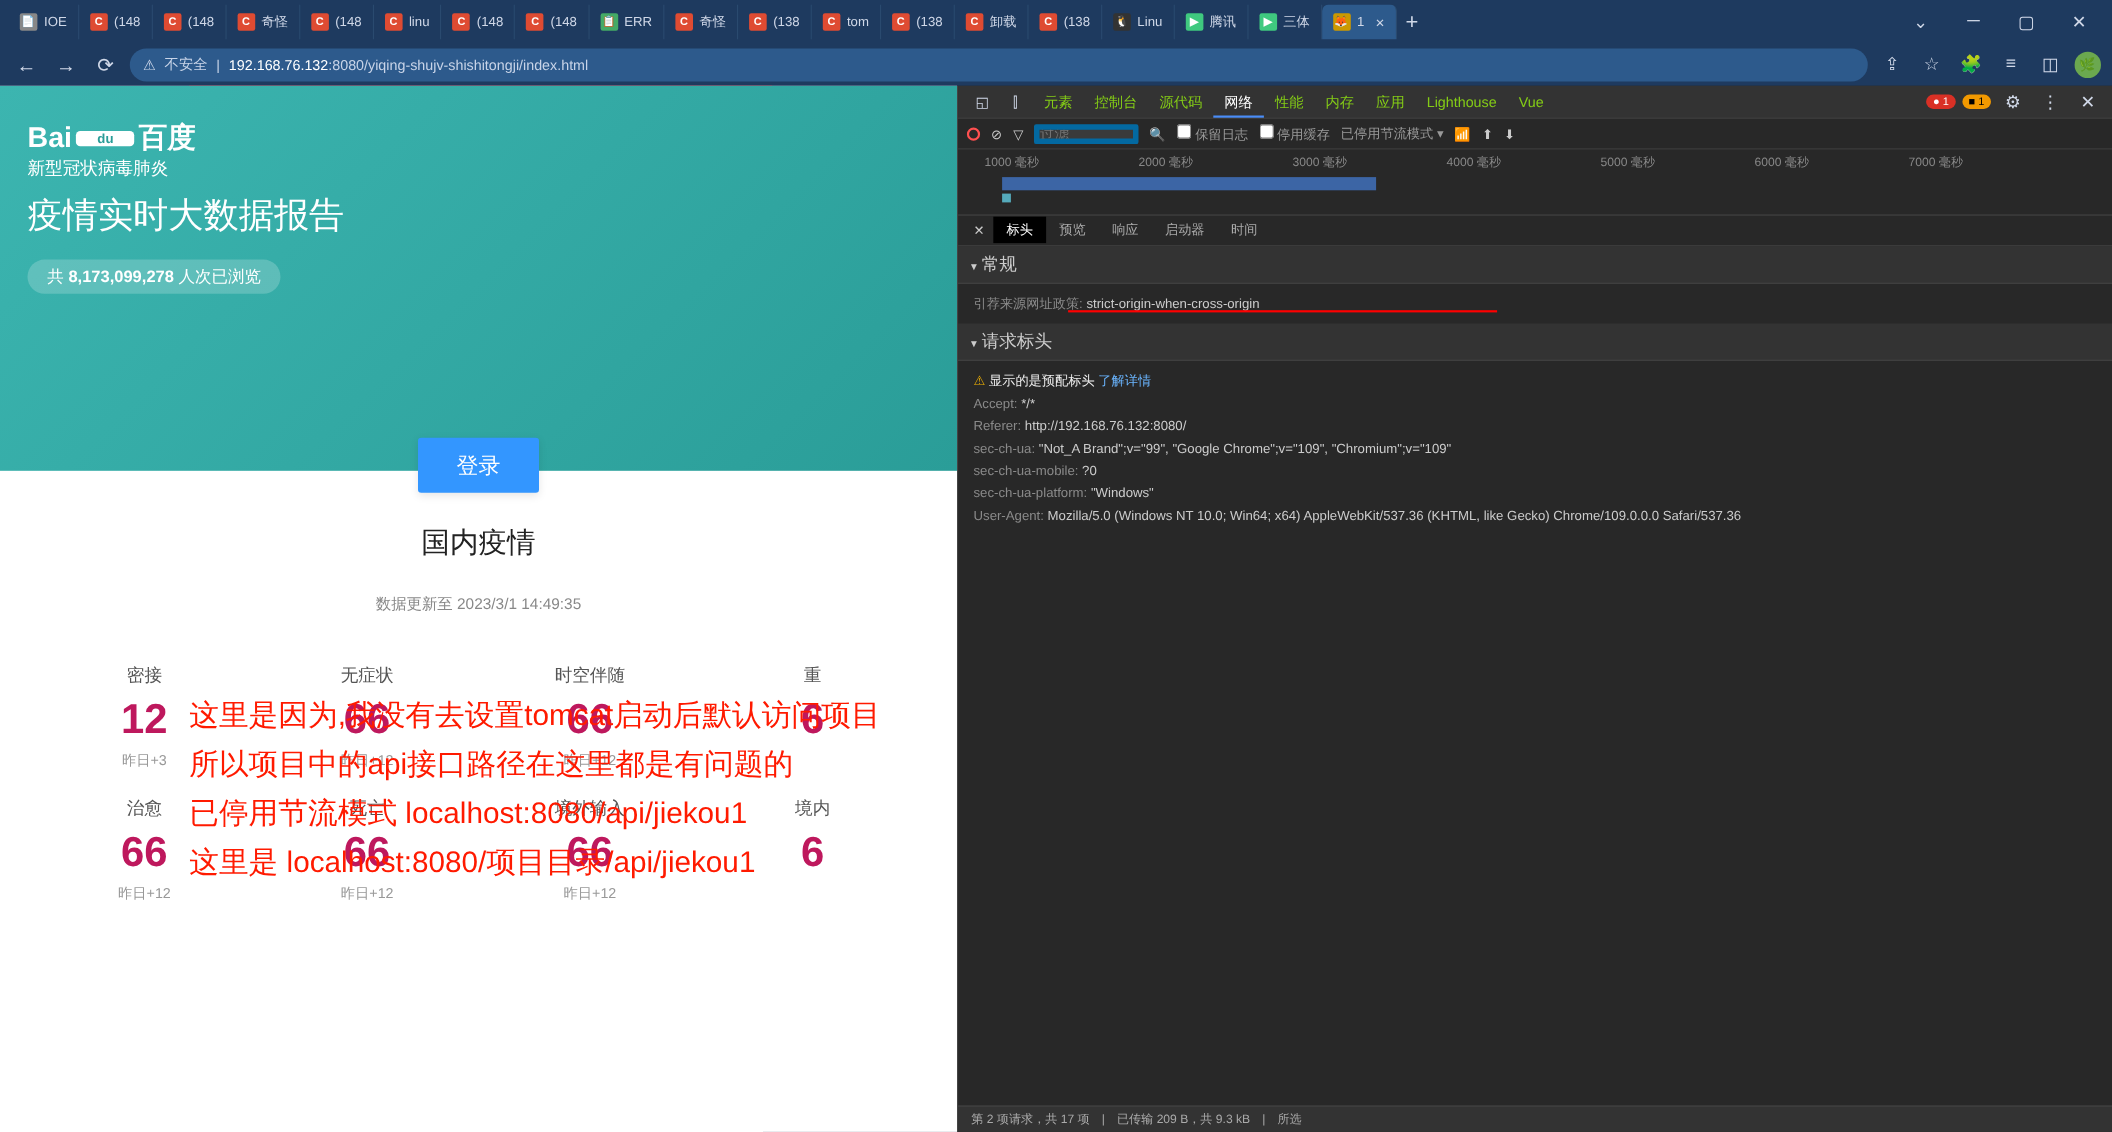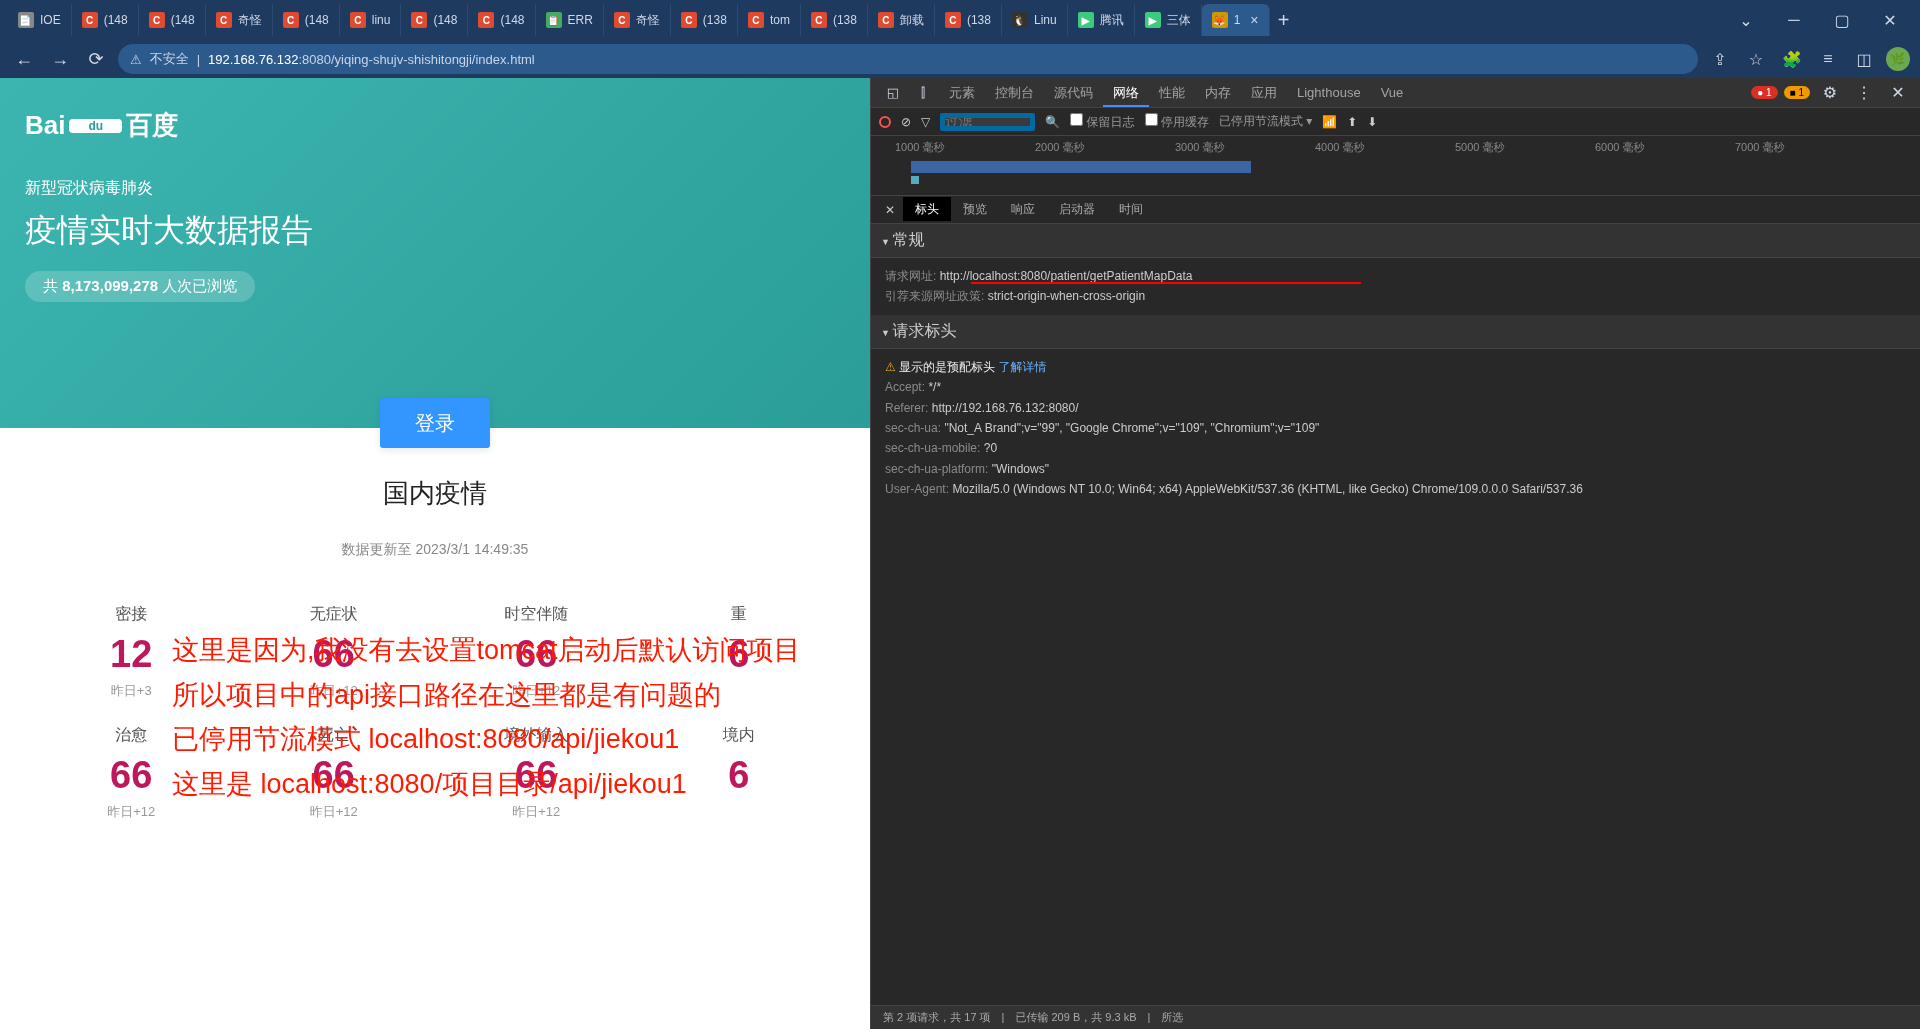--- a/index.html
+++ b/index.html
@@ -15,37 +15,37 @@
 .toolbar{height:38px;background:#1e3a5f;display:flex;align-items:center;padding:0 10px;gap:8px}
 .nav-btn{width:28px;height:28px;display:flex;align-items:center;justify-content:center;color:#d0d8e8;cursor:pointer;font-size:18px}
 .urlbar{flex:1;height:30px;background:#2d5a8c;border-radius:15px;display:flex;align-items:center;padding:0 12px;gap:8px;color:#c8d4e8;font-size:13px}
 .url-ip{color:#fff}
 .tool-icon{width:28px;height:28px;display:flex;align-items:center;justify-content:center;color:#d0d8e8;cursor:pointer;font-size:16px}
 .avatar{width:24px;height:24px;border-radius:50%;background:#6ba84f;display:flex;align-items:center;justify-content:center;color:#fff;font-size:12px}
 .content{display:flex;height:calc(100% - 78px)}
 .left-page{width:870px;height:100%;background:#fff;position:relative;overflow:hidden}
 .hero{height:350px;background:linear-gradient(135deg,#3cb5b0 0%,#2a9d98 100%);position:relative;padding:30px 0 0 25px;color:#fff}
 .baidu-logo{font-size:26px;font-weight:bold;color:#fff;display:flex;align-items:center;gap:4px}
-.hero-sub{font-size:16px;margin-top:35px}
+.hero-sub{font-size:16px;}
 .hero-title{font-size:32px;margin-top:10px}
 .hero-chip{display:inline-block;background:rgba(255,255,255,0.2);border-radius:18px;padding:6px 18px;font-size:15px;margin-top:18px}
 .login-card{position:absolute;top:320px;left:50%;transform:translateX(-50%);width:110px;height:50px;background:#3396ff;color:#fff;border-radius:3px;display:flex;align-items:center;justify-content:center;font-size:20px;cursor:pointer;box-shadow:0 2px 8px rgba(0,0,0,0.1)}
 .section{margin-top:48px;text-align:center}
 .section-title{font-size:26px;color:#222;margin-bottom:30px}
 .update-time{font-size:14px;color:#888}
 .stats{display:flex;justify-content:space-around;margin-top:45px;padding:0 30px}
 .stat{text-align:center;min-width:110px}
 .stat-label{font-size:16px;color:#555;margin-bottom:8px}
 .stat-val{font-size:38px;font-weight:bold;color:#be185d;margin-bottom:6px}
 .stat-delta{font-size:13px;color:#999}
 .overlay-text{position:absolute;top:550px;left:172px;color:#ff1a00;font-size:27px;line-height:1.65;font-family:SimSun,serif;z-index:5}
 .red-underline2{position:absolute;top:78px;left:172px;width:530px;height:2px;background:#ff0000}
 .devtools{flex:1;background:#282828;color:#ccc;font-size:12px;display:flex;flex-direction:column;border-left:1px solid #444}
 .dt-tabs{height:30px;background:#333;display:flex;align-items:center;padding:0 8px;gap:2px;border-bottom:1px solid #444}
-.dt-tab{padding:5px 10px;color:#a3a3a3;cursor:pointer;font-size:13px}
+.dt-tab{padding:5px 10px;color:#84cc16;cursor:pointer;font-size:13px}
 .dt-tab.active{color:#fff;border-bottom:2px solid #4a8df8}
 .dt-badge{background:#d93025;color:#fff;border-radius:8px;padding:1px 6px;font-size:10px;margin-left:2px}
 .dt-badge2{background:#f29900;color:#000;border-radius:8px;padding:1px 6px;font-size:10px}
 .dt-right{margin-left:auto;display:flex;gap:6px;align-items:center}
 .dt-filter{height:28px;background:#282828;display:flex;align-items:center;padding:0 8px;gap:10px;border-bottom:1px solid #444}
 .dt-circ{width:12px;height:12px;border-radius:50%;border:2px solid #ff5050}
 .dt-filter-input{width:95px;height:18px;background:#3a3a3a;border:5px solid #0369a1;border-radius:2px}
 .dt-check{color:#999;font-size:12px}
 .dt-timeline{height:60px;background:#282828;border-bottom:1px solid #444;position:relative;padding-top:4px}
 .tl-marks{display:flex;padding-left:24px}
@@ -295,21 +295,20 @@
       <div class="tl-bar2"></div>
     </div>
     <div class="dt-main">
       <div class="dt-detail">
         <div class="dt-detail-tabs">
           <span class="dt-close">✕</span>
           <span id="dt-dtabs"><span class="dt-dtab active">标头</span><span class="dt-dtab">预览</span><span class="dt-dtab">响应</span><span class="dt-dtab">启动器</span><span class="dt-dtab">时间</span></span>
         </div>
         <div class="dt-section">常规</div>
         <div class="dt-body" style="flex:0;position:relative">
-          <div><span class="dt-key">请求网址:</span> <span class="dt-val">http://localhost:8080/patient/getPatientMapData</span></div>
           <div style="position:absolute;top:24px;left:100px;width:390px;height:2px;background:#ff0000"></div>
           <div><span class="dt-key">引荐来源网址政策:</span> <span class="dt-val">strict-origin-when-cross-origin</span></div>
         </div>
         <div class="dt-section">请求标头</div>
         <div class="dt-body">
           <div><span class="dt-warn">⚠</span> <span style="color:#eee">显示的是预配标头</span> <span class="dt-link">了解详情</span></div>
           <div id="dt-headers">
               <div><span class="dt-key">Accept:</span> <span class="dt-val">*/*</span></div>
               <div><span class="dt-key">Referer:</span> <span class="dt-val">http://192.168.76.132:8080/</span></div>
               <div><span class="dt-key">sec-ch-ua:</span> <span class="dt-val">"Not_A Brand";v="99", "Google Chrome";v="109", "Chromium";v="109"</span></div>

